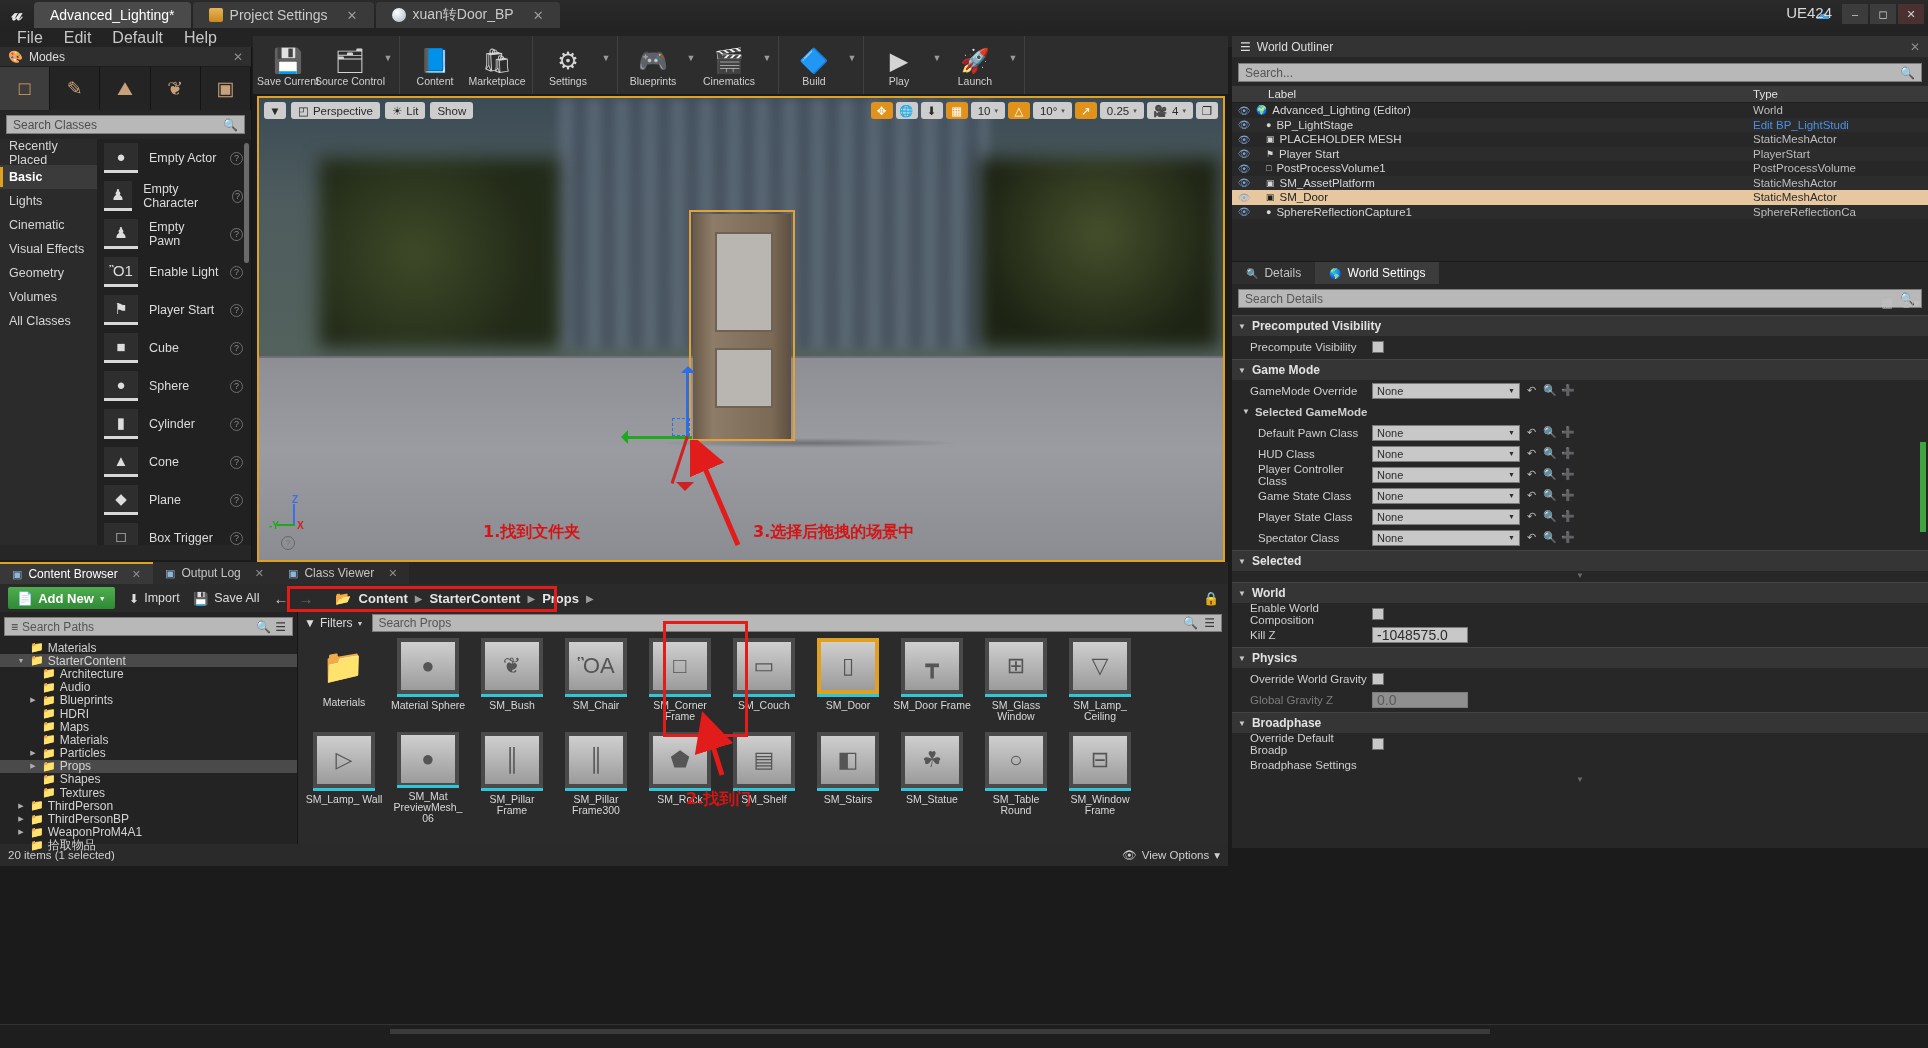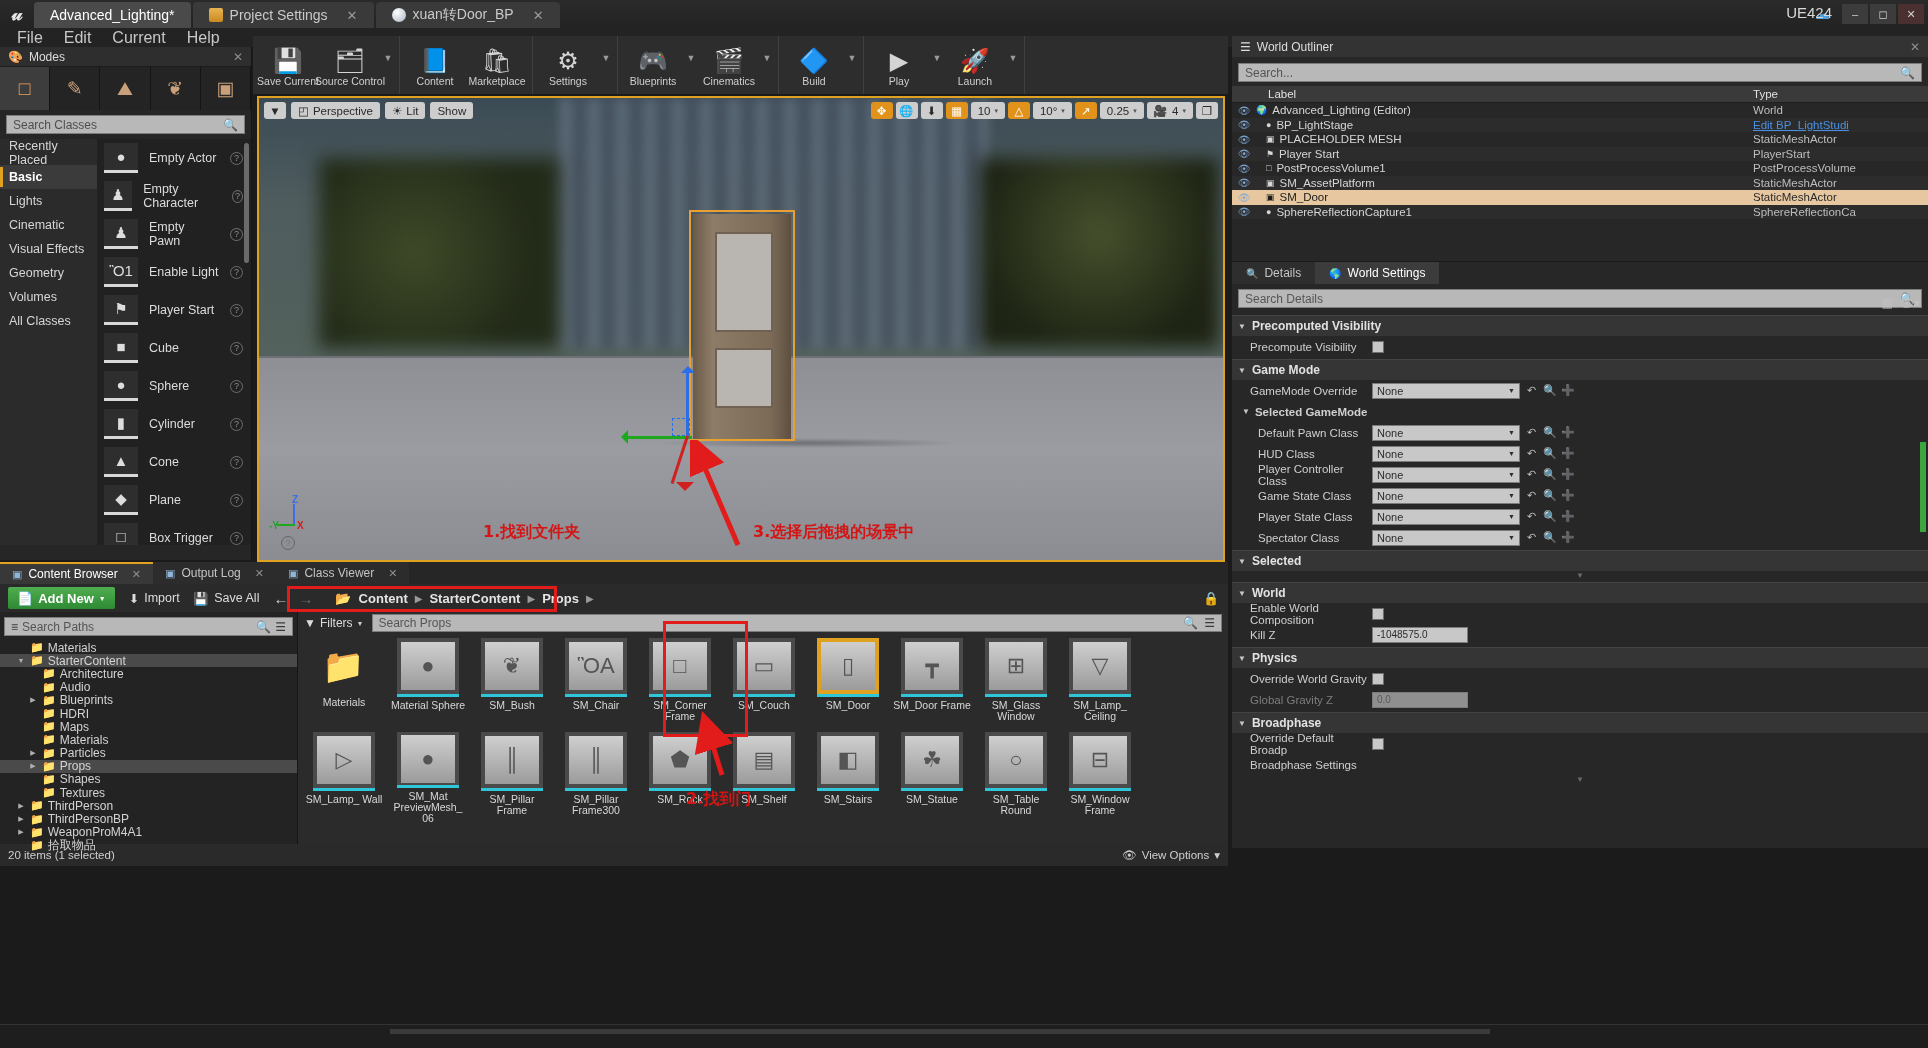--- a/index.html
+++ b/index.html
@@ -134,21 +134,21 @@
   .ocols .c1 { width:34px; }
   .ocols .c2 { flex:1; padding-left:2px; }
   .ocols .c3 { width:175px; }
   .orow { height:14.5px; display:flex; align-items:center; font-size:11.5px; color:#d6d6d6; }
   .orow:nth-child(even) { background:#2c2c2c; }
   .orow.sel { background:#e7c7a0; color:#1c1c1c; }
   .oeye { width:24px; text-align:center; font-size:10px; color:#7fa8d8; }
   .oname { flex:1; display:flex; align-items:center; gap:5px; }
   .otype { width:175px; color:#bdbdbd; }
   .orow.sel .otype { color:#2a2a2a; }
-  .olink { color:#4a90e2; text-decoration:underline; }
+  .olink { color:#4a90e2; }
   .ofoot { height:22px; display:flex; align-items:center; padding:0 8px; font-size:11.5px;
     color:#cfcfcf; background:#2a2a2a; border-top:1px solid #1d1d1d; }
   .ofoot .vo { margin-left:auto; }
 
   
   #details { position:absolute; left:1232px; top:262px; width:696px; height:586px; background:#272727; }
   .dtabs { display:flex; height:22px; }
   .dtab { display:flex; align-items:center; gap:6px; padding:0 14px; font-size:12px;
     background:#2e2e2e; color:#c4c4c4; }
   .dtab.sel { background:#3c3c3c; color:#fff; }
@@ -160,21 +160,21 @@
     border-top:1px solid #444; }
   .tri { font-size:8px; color:#c8c8c8; }
   .prow2 { height:21px; display:flex; align-items:center; font-size:11.5px; color:#cfcfcf; }
   .plbl { width:140px; padding-left:18px; }
   .plbl.ind { padding-left:26px; }
   .pctl { flex:1; display:flex; align-items:center; gap:5px; padding-right:8px; }
   .cb { width:12px; height:12px; background:#c8c8c8; border:1px solid #6e6e6e; }
   .ddl { flex:1; max-width:148px; height:16px; background:#c8c8c8; color:#2c2c2c;
     font-size:11px; display:flex; align-items:center; padding:0 4px; border:1px solid #7b7b7b; }
   .ddl .ar { margin-left:auto; font-size:7px; }
-  .txtin { width:96px; height:16px; background:#c8c8c8; color:#2c2c2c; font-size:10px;
+  .txtin { width:96px; height:16px; background:#c8c8c8; color:#2c2c2c; font-size:14px;
     display:flex; align-items:center; padding:0 4px; border:1px solid #7b7b7b; }
   .mini { color:#bdbdbd; font-size:11px; width:13px; text-align:center; }
   .divdots { height:9px; text-align:center; color:#6a6a6a; font-size:8px; }
   .dscroll { position:absolute; right:2px; top:180px; width:6px; height:90px; background:#3fa63f; }
 
   
   #cb { position:absolute; left:0; top:562px; width:1228px; height:286px; background:#262626; }
   .cbtabs { display:flex; height:22px; }
   .cbtab { display:flex; align-items:center; gap:6px; padding:0 12px; font-size:12px;
     background:#2c2c2c; color:#c4c4c4; }
@@ -248,21 +248,21 @@
       <div class="wbtn">–</div>
       <div class="wbtn">◻</div>
       <div class="wbtn close">✕</div>
     </div>
   </div>
   <div style="position:absolute; right:96px; top:4px; font-size:15px; color:#d8d8d8;">UE424</div>
 
   <div class="menubar" id="menubar-host">
       <span>File</span>
       <span>Edit</span>
-      <span>Current</span>
+      <span>Default</span>
       <span>Help</span>
     </div>
 
   <div id="modes">
     <div class="hdr">
       <span>🎨</span>
       <span>Modes</span>
       <span class="x" style="font-size:0;">close-icon</span>
       <span class="x">✕</span>
     </div>

